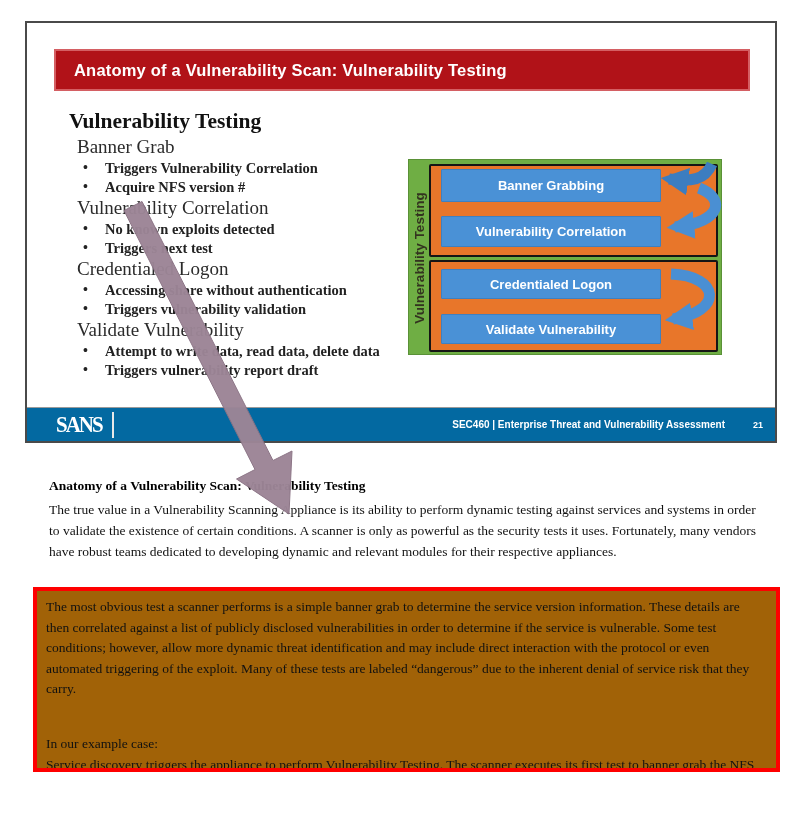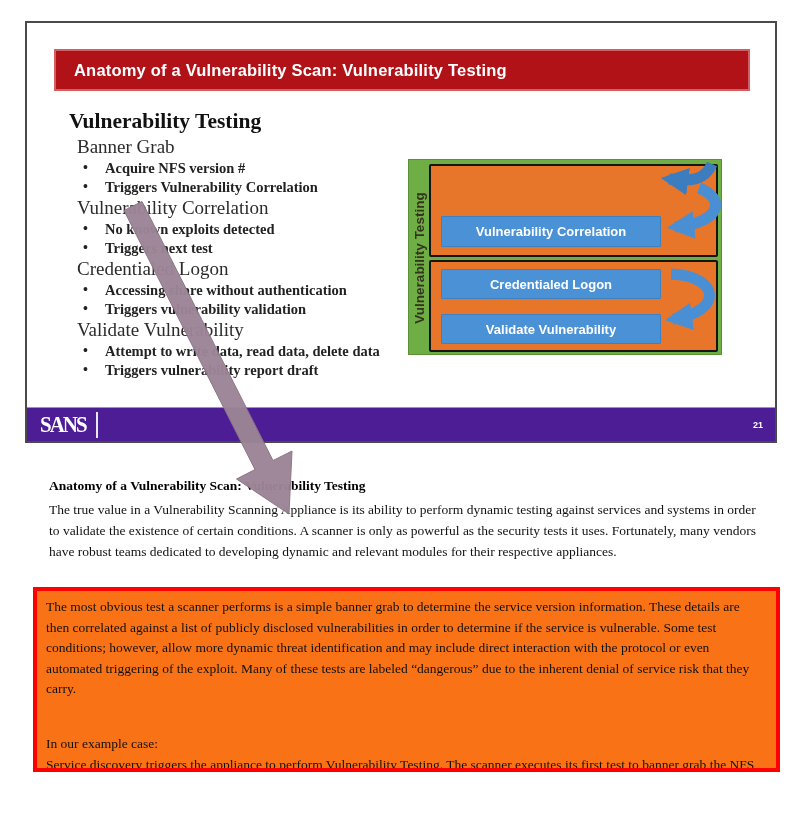--- a/index.html
+++ b/index.html
@@ -52,43 +52,43 @@
     font-family:"Liberation Sans",sans-serif;font-weight:bold;font-size:13px;color:#ffffff;
     display:flex;align-items:center;justify-content:center;text-align:center;
   }
   .g1 .b1{top:3px;height:33px;}
   .g1 .b2{top:50px;height:31px;}
   .g2 .b1{top:7px;height:30px;}
   .g2 .b2{top:52px;height:30px;}
   .diagram svg.arrows{position:absolute;left:0;top:0;pointer-events:none;}
   
   .slide-footer{
-    position:absolute;left:0;right:0;bottom:0;height:33px;background:#4c1d95;
+    position:absolute;left:0;right:0;bottom:0;height:33px;background:#0369a1;
     border-top:1px solid #9a9a9a;display:flex;align-items:center;
-    font-family:"Liberation Sans",sans-serif;color:#ffffff;
+    font-family:"Liberation Sans",sans-serif;color:#ffffff;padding-left:16px;
   }
   .sans-logo{
     font-family:"Liberation Serif",serif;font-weight:bold;font-size:21px;
     letter-spacing:-2px;margin-left:13px;transform:scaleY(1.08);color:#ffffff;
   }
   .footer-divider{width:2px;height:26px;background:#e8e8e8;margin-left:10px;}
   .footer-right{margin-left:auto;display:flex;align-items:center;font-size:10px;font-weight:bold;}
-  .footer-page{margin-left:20px;margin-right:12px;font-size:9px;}
+  .footer-page{margin-left:28px;margin-right:12px;font-size:9px;}
   
   .notes-head{
     position:absolute;left:49px;top:478px;width:713px;
     font-size:13.5px;font-weight:bold;color:#000;
   }
   .notes-intro{
     position:absolute;left:49px;top:499px;width:716px;
     font-size:13.5px;line-height:21px;color:#111;
   }
   .highlight-box{
     position:absolute;left:33px;top:587px;width:747px;height:185px;
-    border:4px solid #fe0000;box-sizing:border-box;background:#f97316;
+    border:4px solid #fe0000;box-sizing:border-box;background:#a16207;
     padding:6px 10px 0 9px;overflow:hidden;
   }
   .highlight-box p{margin:0;font-size:13.5px;line-height:20.6px;color:#111;width:712px;}
   .highlight-box p.example{margin-top:34px;}
   
   svg.overlay{position:absolute;left:0;top:0;z-index:50;pointer-events:none;}
 </style>
 </head>
 <body>
 
@@ -96,22 +96,22 @@
 
   <div class="banner">
     <span class="banner-title">Anatomy of a Vulnerability Scan: Vulnerability Testing</span>
   </div>
 
   <div class="slide-content">
     <h2>Vulnerability Testing</h2>
 
     <div class="sec-head">Banner Grab</div>
     <ul class="bullets">
+      <li>Triggers Vulnerability Correlation</li>
       <li>Acquire NFS version #</li>
-      <li>Triggers Vulnerability Correlation</li>
     </ul>
 
     <div class="sec-head">Vulnerability Correlation</div>
     <ul class="bullets">
       <li>No known exploits detected</li>
       <li>Triggers next test</li>
     </ul>
 
     <div class="sec-head">Credentialed Logon</div>
     <ul class="bullets">
@@ -123,20 +123,21 @@
     <ul class="bullets">
       <li>Attempt to write data, read data, delete data</li>
       <li>Triggers vulnerability report draft</li>
     </ul>
   </div>
 
   <div class="diagram">
     <div class="v-label">Vulnerability Testing</div>
 
     <div class="flow-group g1">
+      <div class="flow-box b1">Banner Grabbing</div>
       <div class="flow-box b2">Vulnerability Correlation</div>
     </div>
 
     <div class="flow-group g2">
       <div class="flow-box b1">Credentialed Logon</div>
       <div class="flow-box b2">Validate Vulnerability</div>
     </div>
 
     <svg class="arrows" width="314" height="196" viewBox="0 0 314 196">
       <defs>
@@ -153,20 +154,21 @@
       <path d="M 290 28 C 316 38, 314 62, 266 67" fill="none" stroke="#4a8fd3" stroke-width="11" marker-end="url(#bhL)"></path>
 
       <path d="M 262 114 C 312 116, 314 152, 264 159" fill="none" stroke="#4a8fd3" stroke-width="11" marker-end="url(#bhL)"></path>
     </svg>
   </div>
 
   <div class="slide-footer">
     <span class="sans-logo">SANS</span>
     <span class="footer-divider"></span>
     <span class="footer-right">
+      <span>SEC460 | Enterprise Threat and Vulnerability Assessment</span>
       <span class="footer-page">21</span>
     </span>
   </div>
 </div>
 
 <div class="notes-head">Anatomy of a Vulnerability Scan: Vulnerability Testing</div>
 <div class="notes-intro">The true value in a Vulnerability Scanning Appliance is its ability to perform dynamic testing against services and systems in order to validate the existence of certain conditions. A scanner is only as powerful as the security tests it uses. Fortunately, many vendors have robust teams dedicated to developing dynamic and relevant modules for their respective appliances.</div>
 
 <div class="highlight-box">
   <p>The most obvious test a scanner performs is a simple banner grab to determine the service version information. These details are then correlated against a list of publicly disclosed vulnerabilities in order to determine if the service is vulnerable. Some test conditions; however, allow more dynamic threat identification and may include direct interaction with the protocol or even automated triggering of the exploit. Many of these tests are labeled “dangerous” due to the inherent denial of service risk that they carry.</p>

